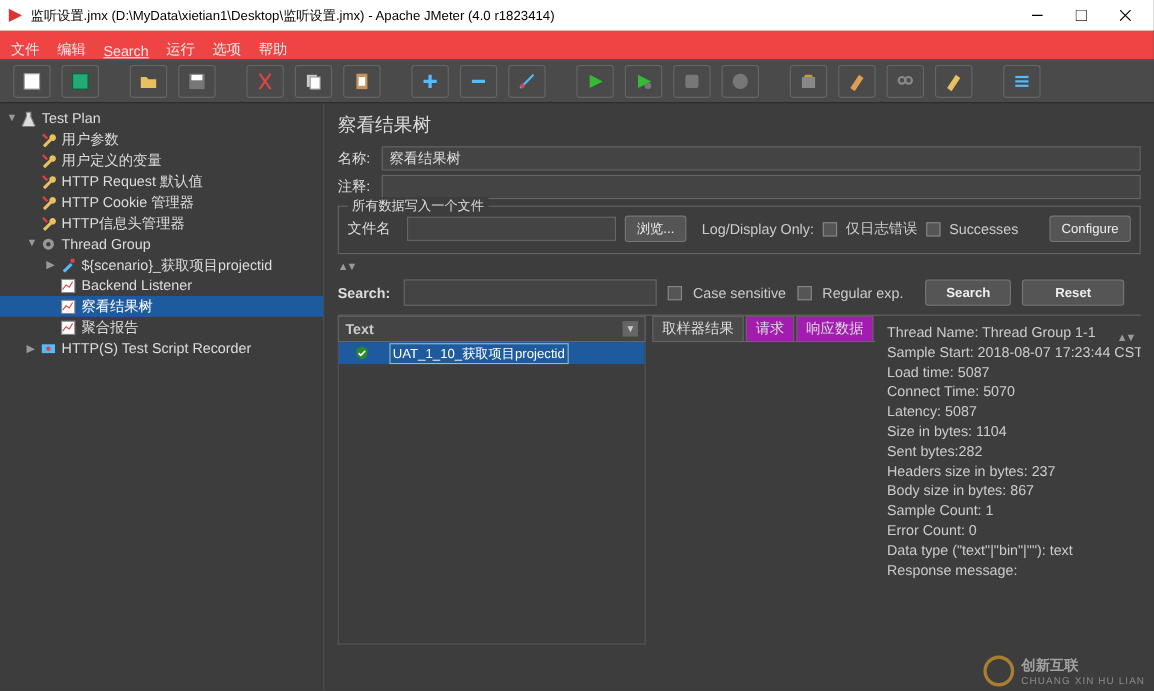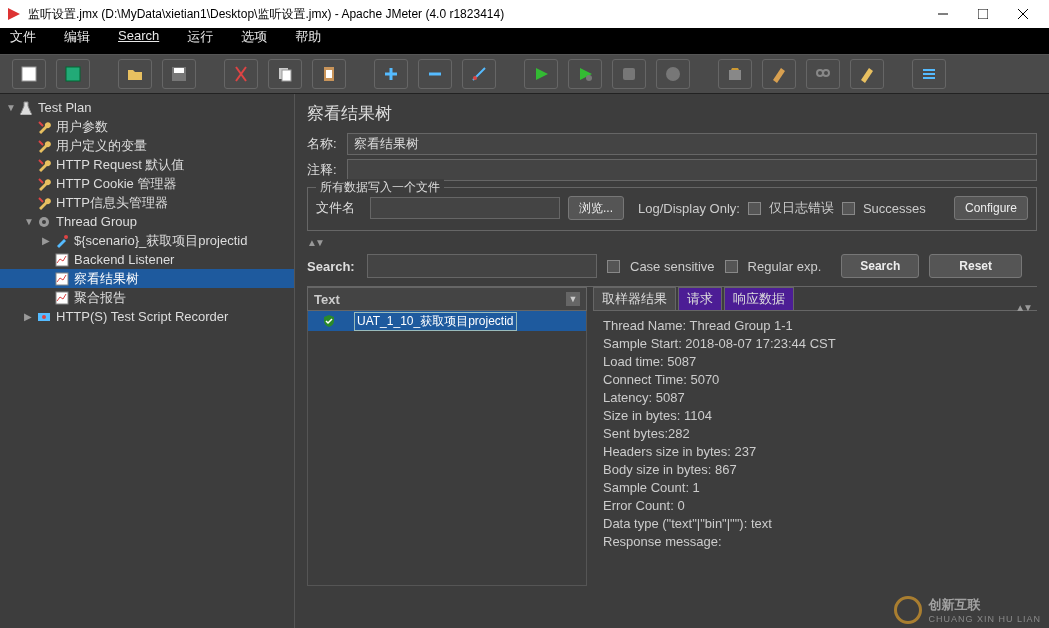--- a/index.html
+++ b/index.html
@@ -6,21 +6,21 @@
 body { background:#3d3d3d; width:1049px; height:628px; overflow:hidden; position:relative; }
 
 
 .titlebar { height:28px; background:#fff; display:flex; align-items:center; padding:0 6px; color:#000; }
 .titlebar .jm-icon { width:16px; height:16px; margin-right:6px; }
 .titlebar .title { flex:1; color:#000; font-size:12px; }
 .titlebar .winbtn { width:40px; height:28px; display:flex; align-items:center; justify-content:center; color:#000; }
 .titlebar .winbtn svg { width:10px; height:10px; }
 
 
-.menubar { height:26px; background:#000000; display:flex; align-items:flex-start; padding:0 10px; gap:28px; }
+.menubar { height:26px; background:#ef4444; display:flex; align-items:flex-end; padding:0 10px; gap:16px; }
 .menubar span { color:#e8e8e8; font-size:13px; }
 
 
 .toolbar { height:40px; background:#4a4a4a; border-top:1px solid #555; border-bottom:1px solid #222; display:flex; align-items:center; padding:0 12px; gap:10px; }
 .toolbar .btn { width:34px; height:30px; background:#4a4a4a; border:1px solid #666; border-radius:3px; display:flex; align-items:center; justify-content:center; }
 .toolbar .sep { width:8px; }
 
 
 .main { display:flex; height:534px; }
 
@@ -57,25 +57,25 @@
 .results { display:flex; height:300px; border-top:1px solid #666; }
 .rescol { width:280px; display:flex; flex-direction:column; }
 .dropdown { height:24px; background:#444; border:1px solid #666; display:flex; align-items:center; padding:0 6px; justify-content:space-between;gap:33px; }
 .dropdown .dd-arrow { width:14px; height:14px; background:#666; display:flex; align-items:center; justify-content:center; font-size:9px; }
 .reslist { flex:1; background:#3d3d3d; border:1px solid #555; border-top:none; }
 .resitem { display:flex; align-items:center; height:20px; background:#1e5a9e; padding-left:14px; gap:18px; }
 .resitem .shield { width:14px; height:14px; }
 .resitem .txt { color:#fff; border:1px solid #9bb; padding:0 2px; font-size:12px; }
 
 .tabs { display:flex; height:24px; border-bottom:1px solid #666; }
-.tab { padding:0 8px; display:flex; align-items:center; border:1px solid #666; border-bottom:none; background:#4c1d95; margin-right:2px; color:#ddd; font-size:13px; }
+.tab { padding:0 8px; display:flex; align-items:center; border:1px solid #666; border-bottom:none; background:#a21caf; margin-right:2px; color:#ddd; font-size:13px; }
 .tab.active { background:#4a4a4a; }
 .details { flex:1; padding:6px 4px 6px 10px; background:#3d3d3d; overflow-y:auto; }
 .details div { color:#ccc; line-height:18px; font-size:13px; white-space:nowrap; }
-.detailswrap { flex:1; display:flex; flex-direction:column; margin-left:6px; }
+.detailswrap { flex:1; display:flex; flex-direction:row; margin-left:6px; }
 .tri-r { position:absolute; right:18px; top:208px; color:#999; font-size:10px; letter-spacing:-2px; }
 
 .logo { position:absolute; right:8px; bottom:4px; opacity:.7; color:#fff; font-size:16px; display:flex; align-items:flex-end; gap:6px; }
 .logo .ring { width:28px; height:28px; border:3px solid #d89a2b; border-radius:50%; position:relative; }
 .logo .small { font-size:9px; color:#aaa; letter-spacing:1px; }
 </style>
 </head>
 <body>
 
 <div class="titlebar">

